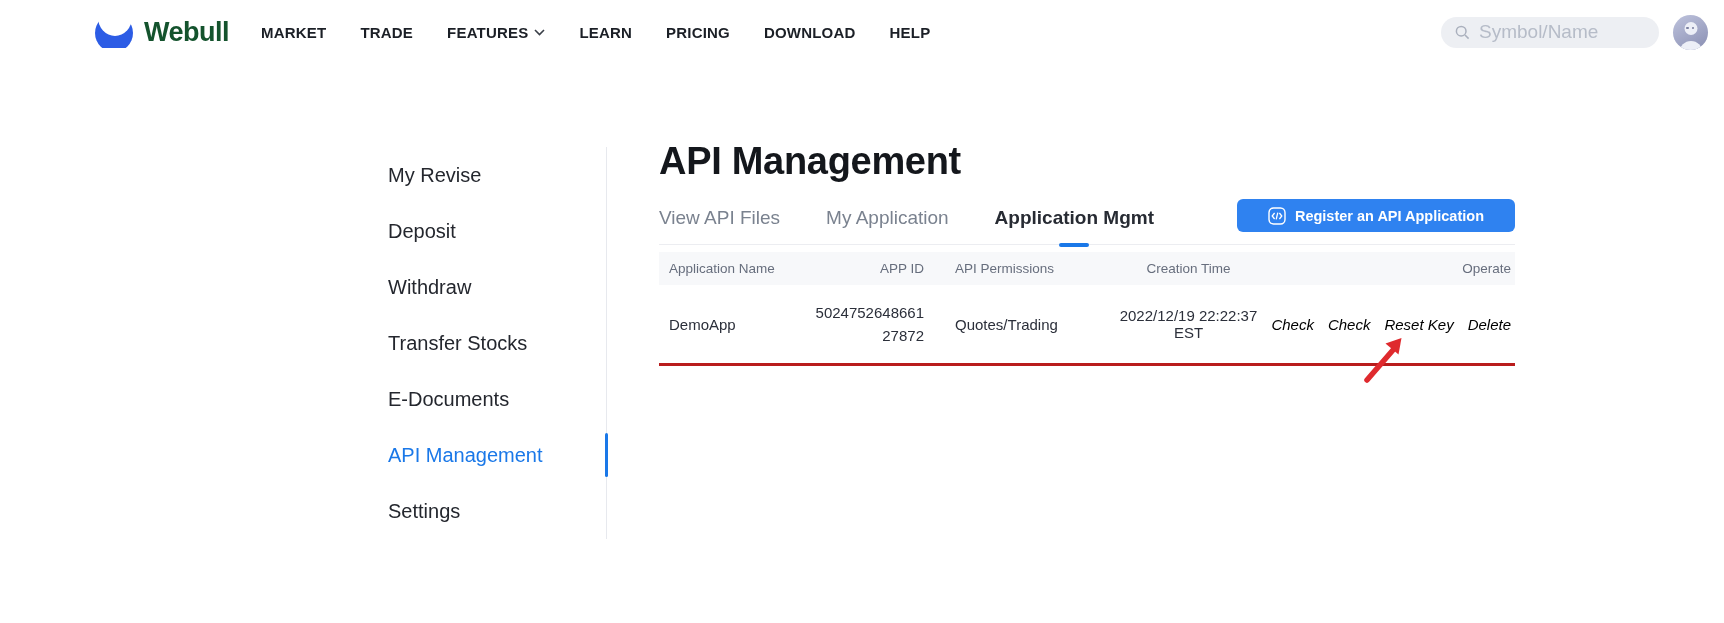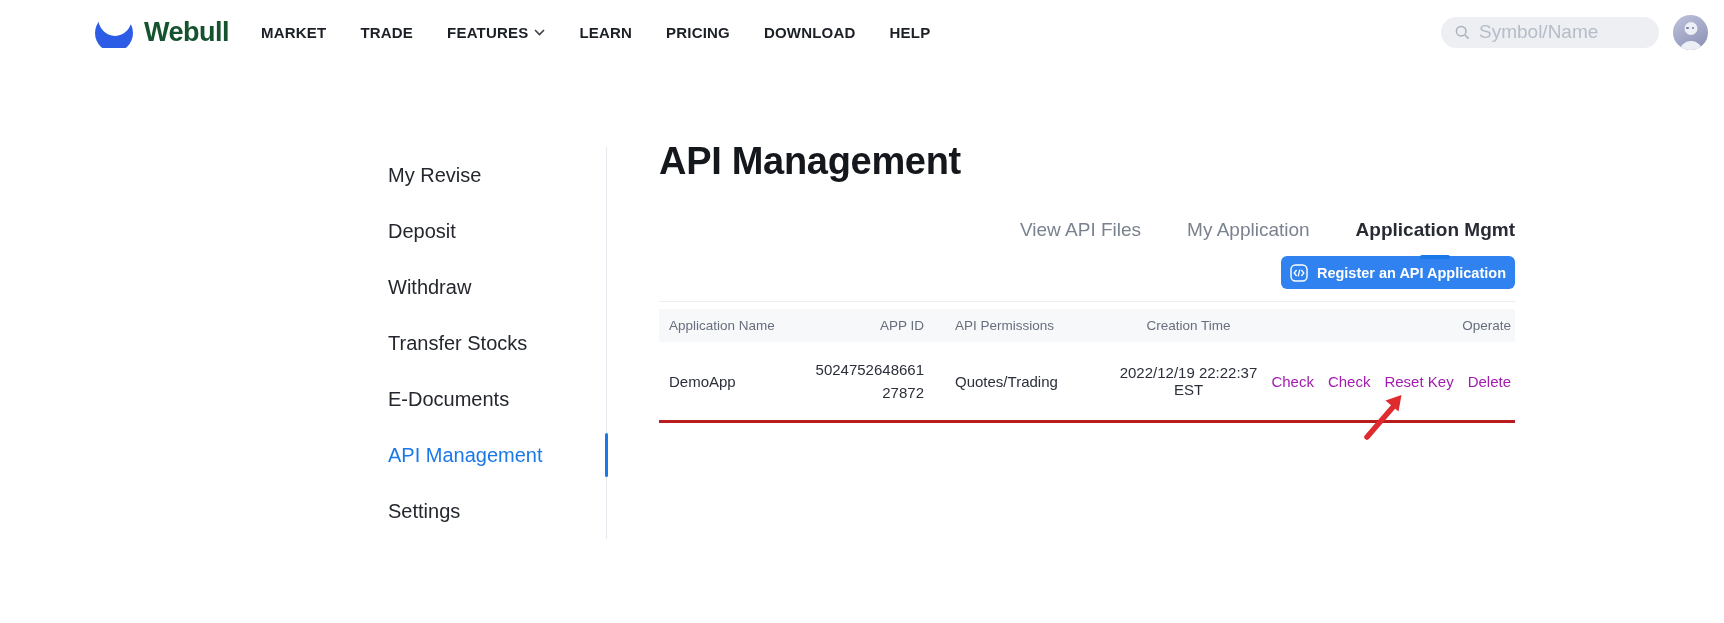--- a/index.html
+++ b/index.html
@@ -29,39 +29,39 @@
   .content { display: flex; align-items: flex-start; padding-left: 388px; }
   .sidebar { width: 219px; margin-top: 83px; border-right: 1px solid #e7e9ee; }
   .side-item { position: relative; display: flex; align-items: center; height: 56px; font-size: 20px; color: #24272e; cursor: pointer; }
   .side-item.active { color: #1a78e8; }
   .side-item.active::after { content: ""; position: absolute; right: -2px; top: 6px; width: 3px; height: 44px; background: #1a78e8; border-radius: 2px; }
 
   .main { width: 908px; padding-left: 52px; padding-top: 76px; }
   .page-title { font-size: 38px; font-weight: 700; color: #14171c; letter-spacing: -0.3px; }
 
   
-  .tabbar { position: relative; display: flex; align-items: flex-end; justify-content: space-between; margin-top: 36px; border-bottom: 1px solid #ecedf1; flex-direction: column; }
+  .tabbar { position: relative; display: flex; align-items: flex-end; justify-content: space-between; margin-top: 16px; border-bottom: 1px solid #ecedf1; }
   .tabs { display: flex; gap: 46px; }
   .tab { position: relative; padding-bottom: 15px; font-size: 19px; color: #7a828f; cursor: pointer; }
   .tab.active { color: #272b33; font-weight: 700; }
   .tab.active::after { content: ""; position: absolute; bottom: -3px; left: 50%; transform: translateX(-50%); width: 30px; height: 4px; border-radius: 2px; background: #1a78e8; }
-  .register-btn { display: flex; align-items: center; gap: 9px; height: 33px; padding: 0 9px; margin-bottom: 12px; border: none; border-radius: 6px; background: #2f82f0; color: #fff; font-size: 14.5px; font-weight: 700; cursor: pointer; font-family: "Liberation Sans", sans-serif; }
+  .register-btn { display: flex; align-items: center; gap: 9px; height: 33px; padding: 0 31px; margin-bottom: 12px; border: none; border-radius: 6px; background: #2f82f0; color: #fff; font-size: 14.5px; font-weight: 700; cursor: pointer; font-family: "Liberation Sans", sans-serif; }
 
   
   .table { margin-top: 7px; }
   .thead { display: flex; align-items: center; height: 33px; background: #f7f8fa; color: #676e7d; font-size: 13.5px; }
   .trow { position: relative; display: flex; align-items: center; min-height: 81px; border-bottom: 3px solid #b91c1c; font-size: 15px; color: #2b2f3a; }
   .c-name { width: 150px; padding-left: 10px; text-align: left; }
   .c-appid { width: 115px; text-align: right; }
   .c-appid .wrapnum { display: inline-block; width: 115px; word-break: break-all; line-height: 1.55; }
   .c-perm { width: 190px; padding-left: 31px; text-align: left; }
   .c-time { flex: 1; text-align: center; }
   .c-op { width: 252px; text-align: right; padding-right: 4px; }
   .op-links { display: inline-flex; gap: 14px; }
-  .op-link { color: #a21caf; cursor: pointer; text-decoration: none; }
+  .op-link { color: #000000; cursor: pointer; text-decoration: none; font-style: italic; }
   .annot-arrow { position: absolute; right: 100px; top: 45px; width: 58px; height: 56px; overflow: visible; pointer-events: none; z-index: 2; }
 </style>
 </head>
 <body>
 
 <header class="topnav">
   <div class="logo">
     <span class="logo-mark">
         <span class="c1"></span>
         <span class="c2"></span>

